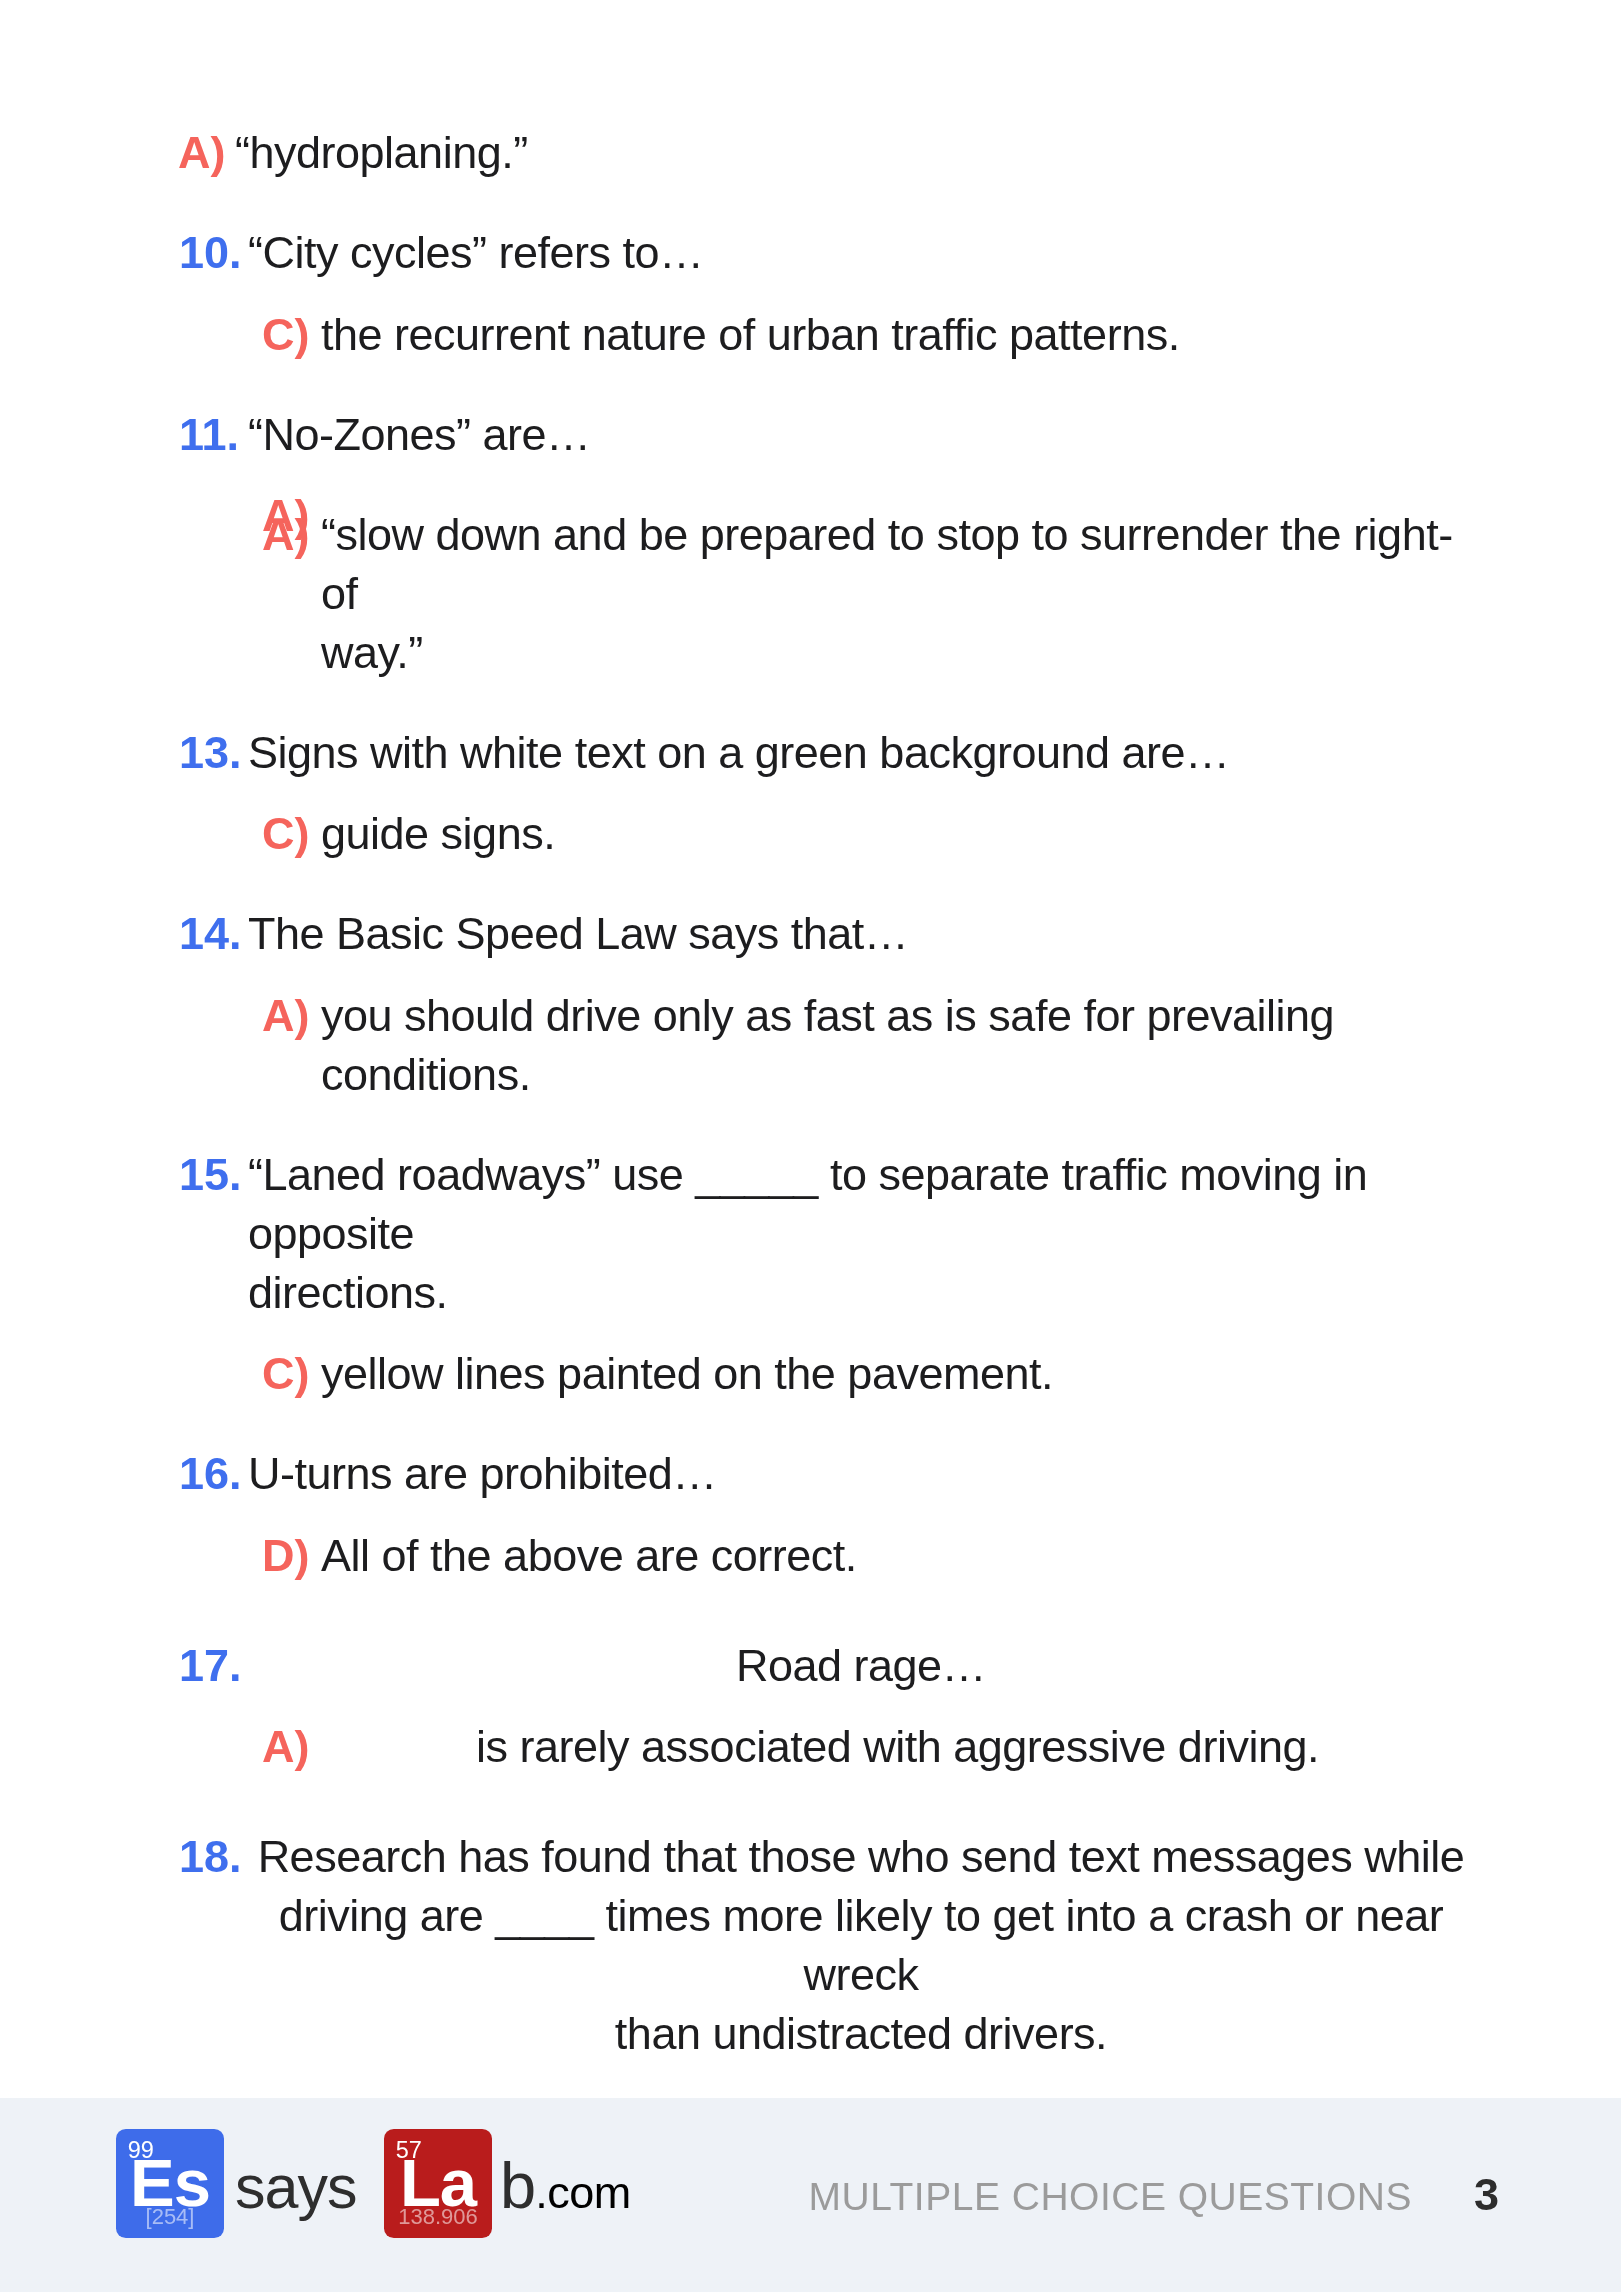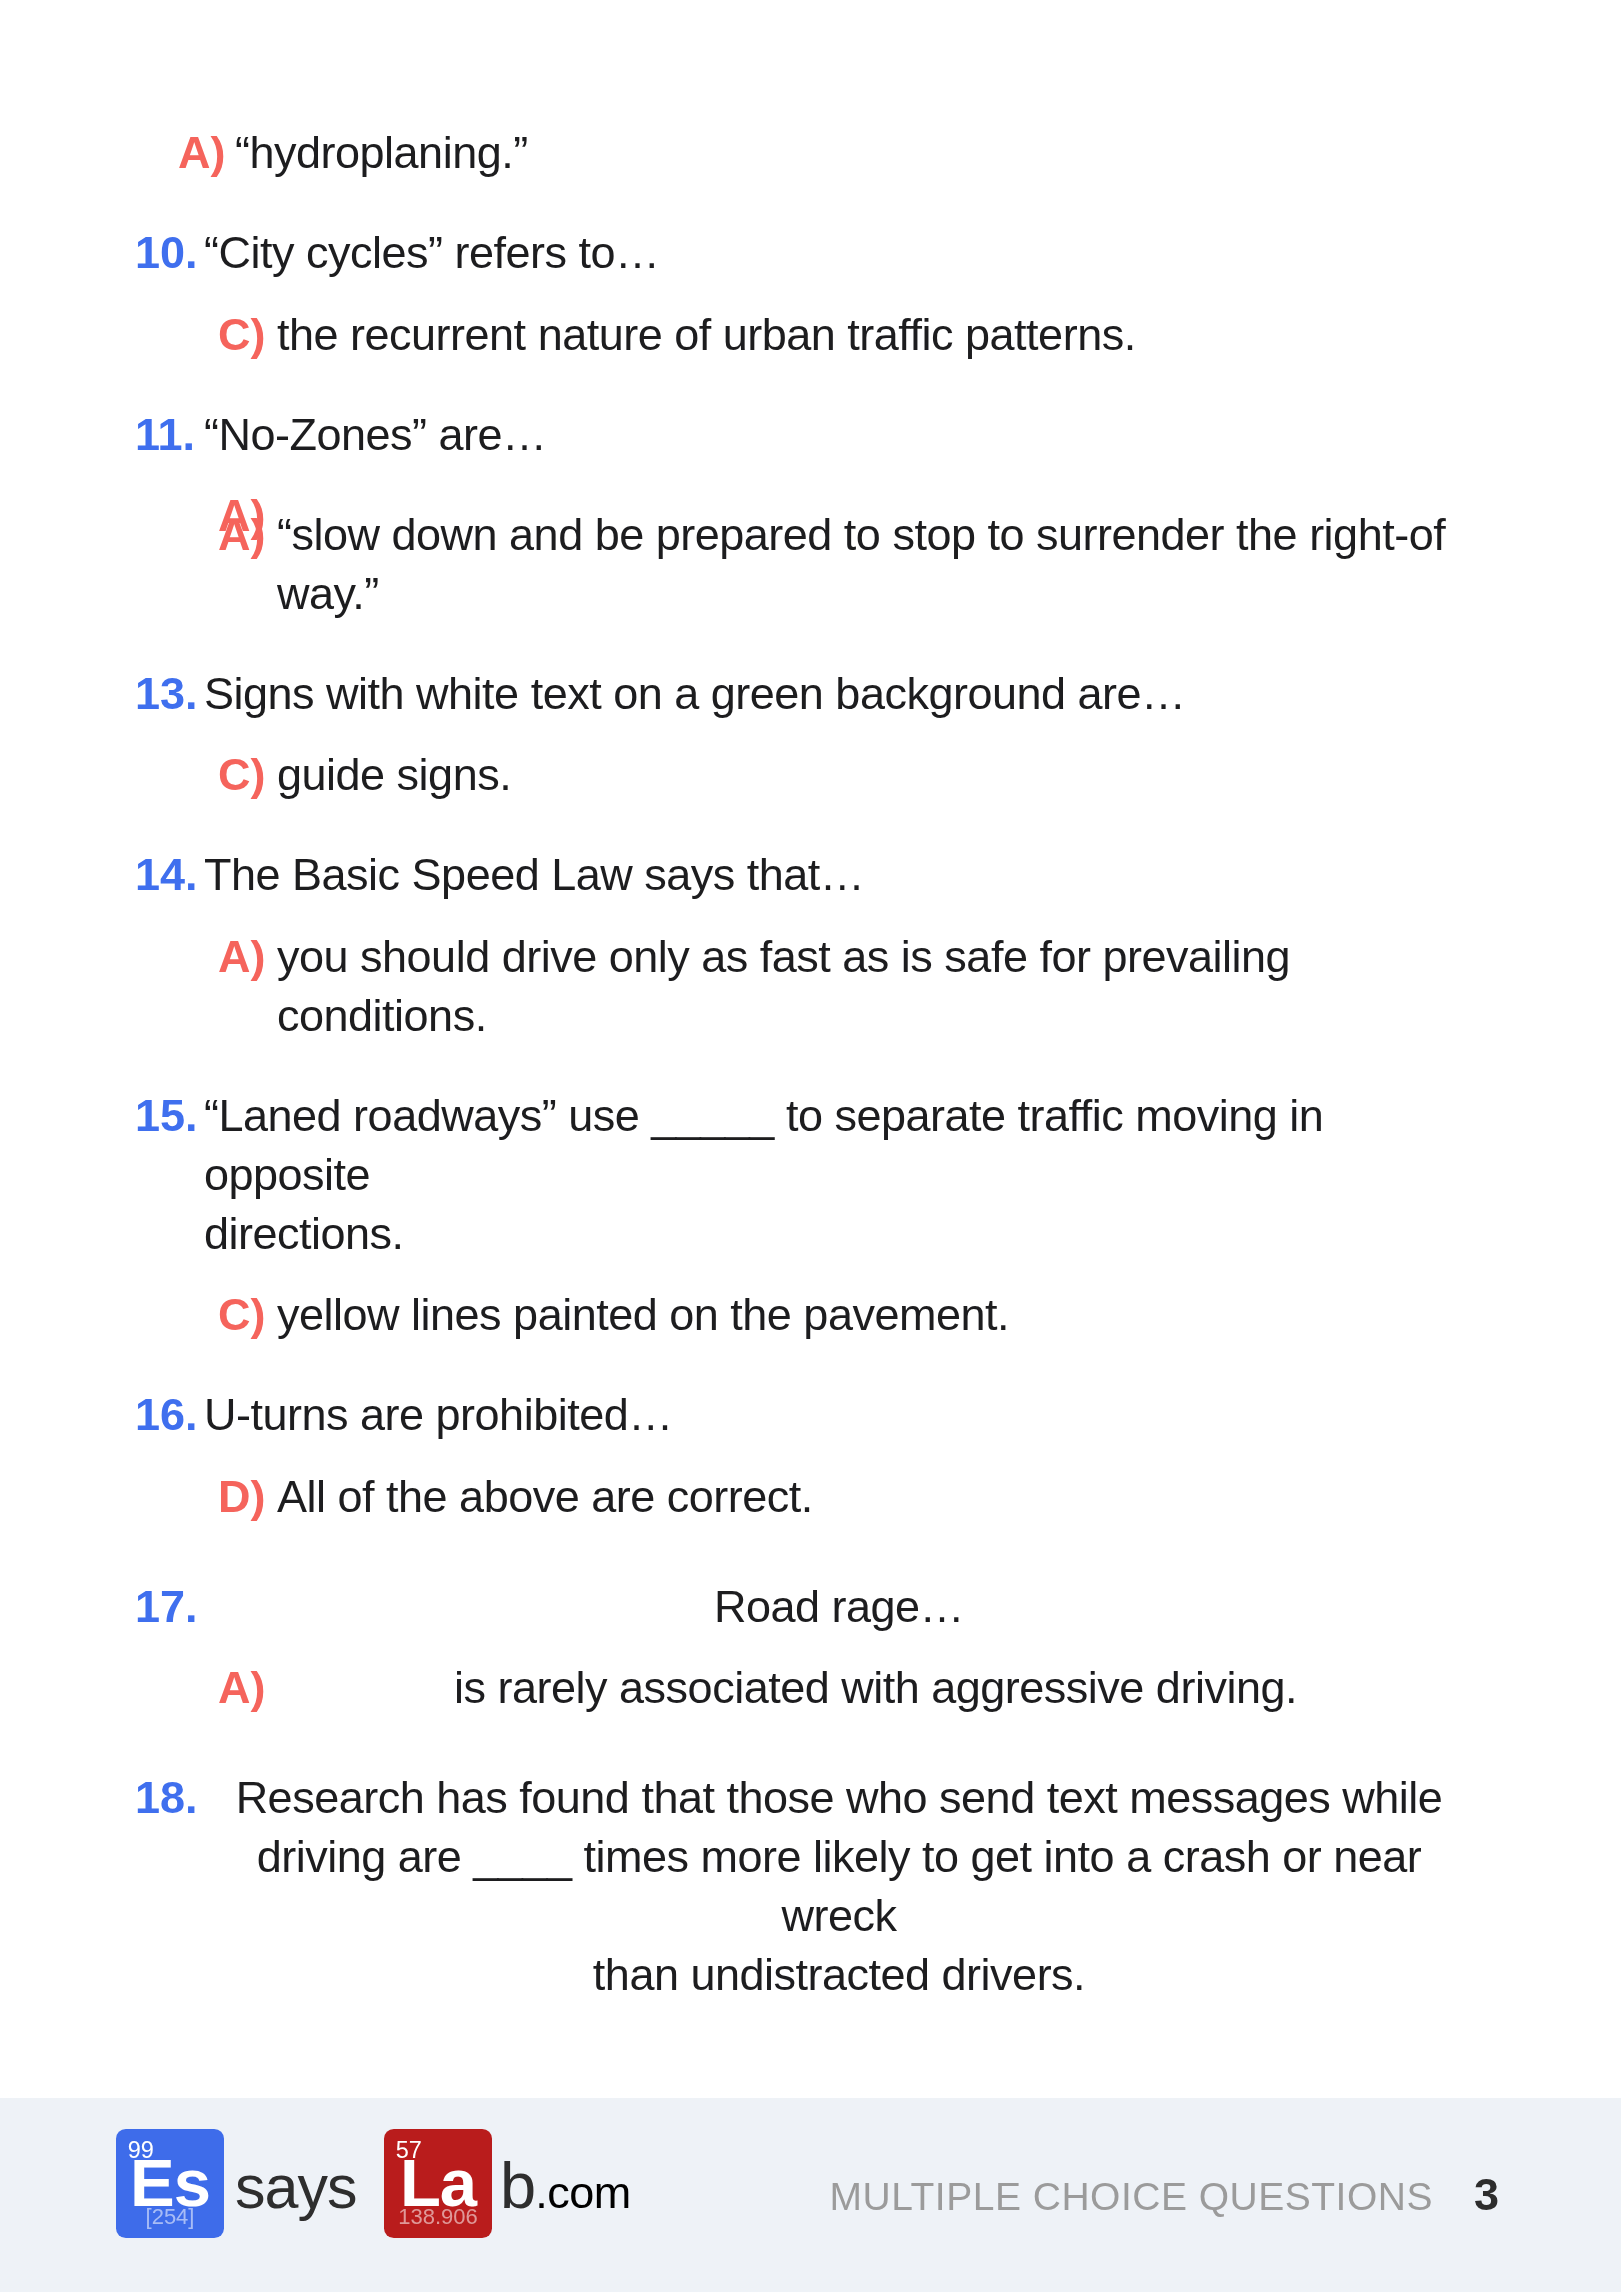--- a/index.html
+++ b/index.html
@@ -11,21 +11,21 @@
     color:#1d1d1f;
     overflow:hidden;
   }
   .content{
     position:absolute;left:0;top:0;right:0;
     padding-top:123px;
     font-size:45px;line-height:59px;letter-spacing:-0.5px;
   }
   .line{position:relative;padding-right:147px;}
   .qtext,.atext{white-space:pre-line;}
-  .qa{margin-top:41px;}
+  .qa{margin-top:41px;margin-left:44px;}
   .qa.mt-lg{margin-top:51px;text-align:center;}
   .question{position:relative;padding-left:204px;}
   .qnum{
     position:absolute;left:135px;top:0;
     font-weight:bold;color:#3f6fee;letter-spacing:0;
   }
   .answer{position:relative;padding-left:277px;margin-top:22.5px;}
   .answer .letter{
     position:absolute;left:218px;top:0;
     font-weight:bold;color:#f5645c;letter-spacing:0;
@@ -56,21 +56,21 @@
     font-size:61px;color:#2e2e2e;line-height:1;letter-spacing:-1px;
   }
   .logo-bcom{
     position:absolute;left:500px;top:55px;
     display:flex;align-items:baseline;line-height:1;color:#2e2e2e;
   }
   .logo-b{font-size:65px;letter-spacing:-1px;}
   .logo-com{font-size:45px;color:#000000;letter-spacing:-0.5px;}
   .footer-right{
     position:absolute;right:122px;top:74px;
-    display:flex;align-items:baseline;gap:41px;line-height:1;
+    display:flex;align-items:baseline;gap:62px;line-height:1;
   }
   .footer-title{font-size:39px;color:#9b9b9b;letter-spacing:0.5px;}
   .page-num{font-size:45px;font-weight:bold;color:#2d2d2d;}
 </style>
 </head>
 <body>
 
 <div class="page">
   <main class="content">
 

